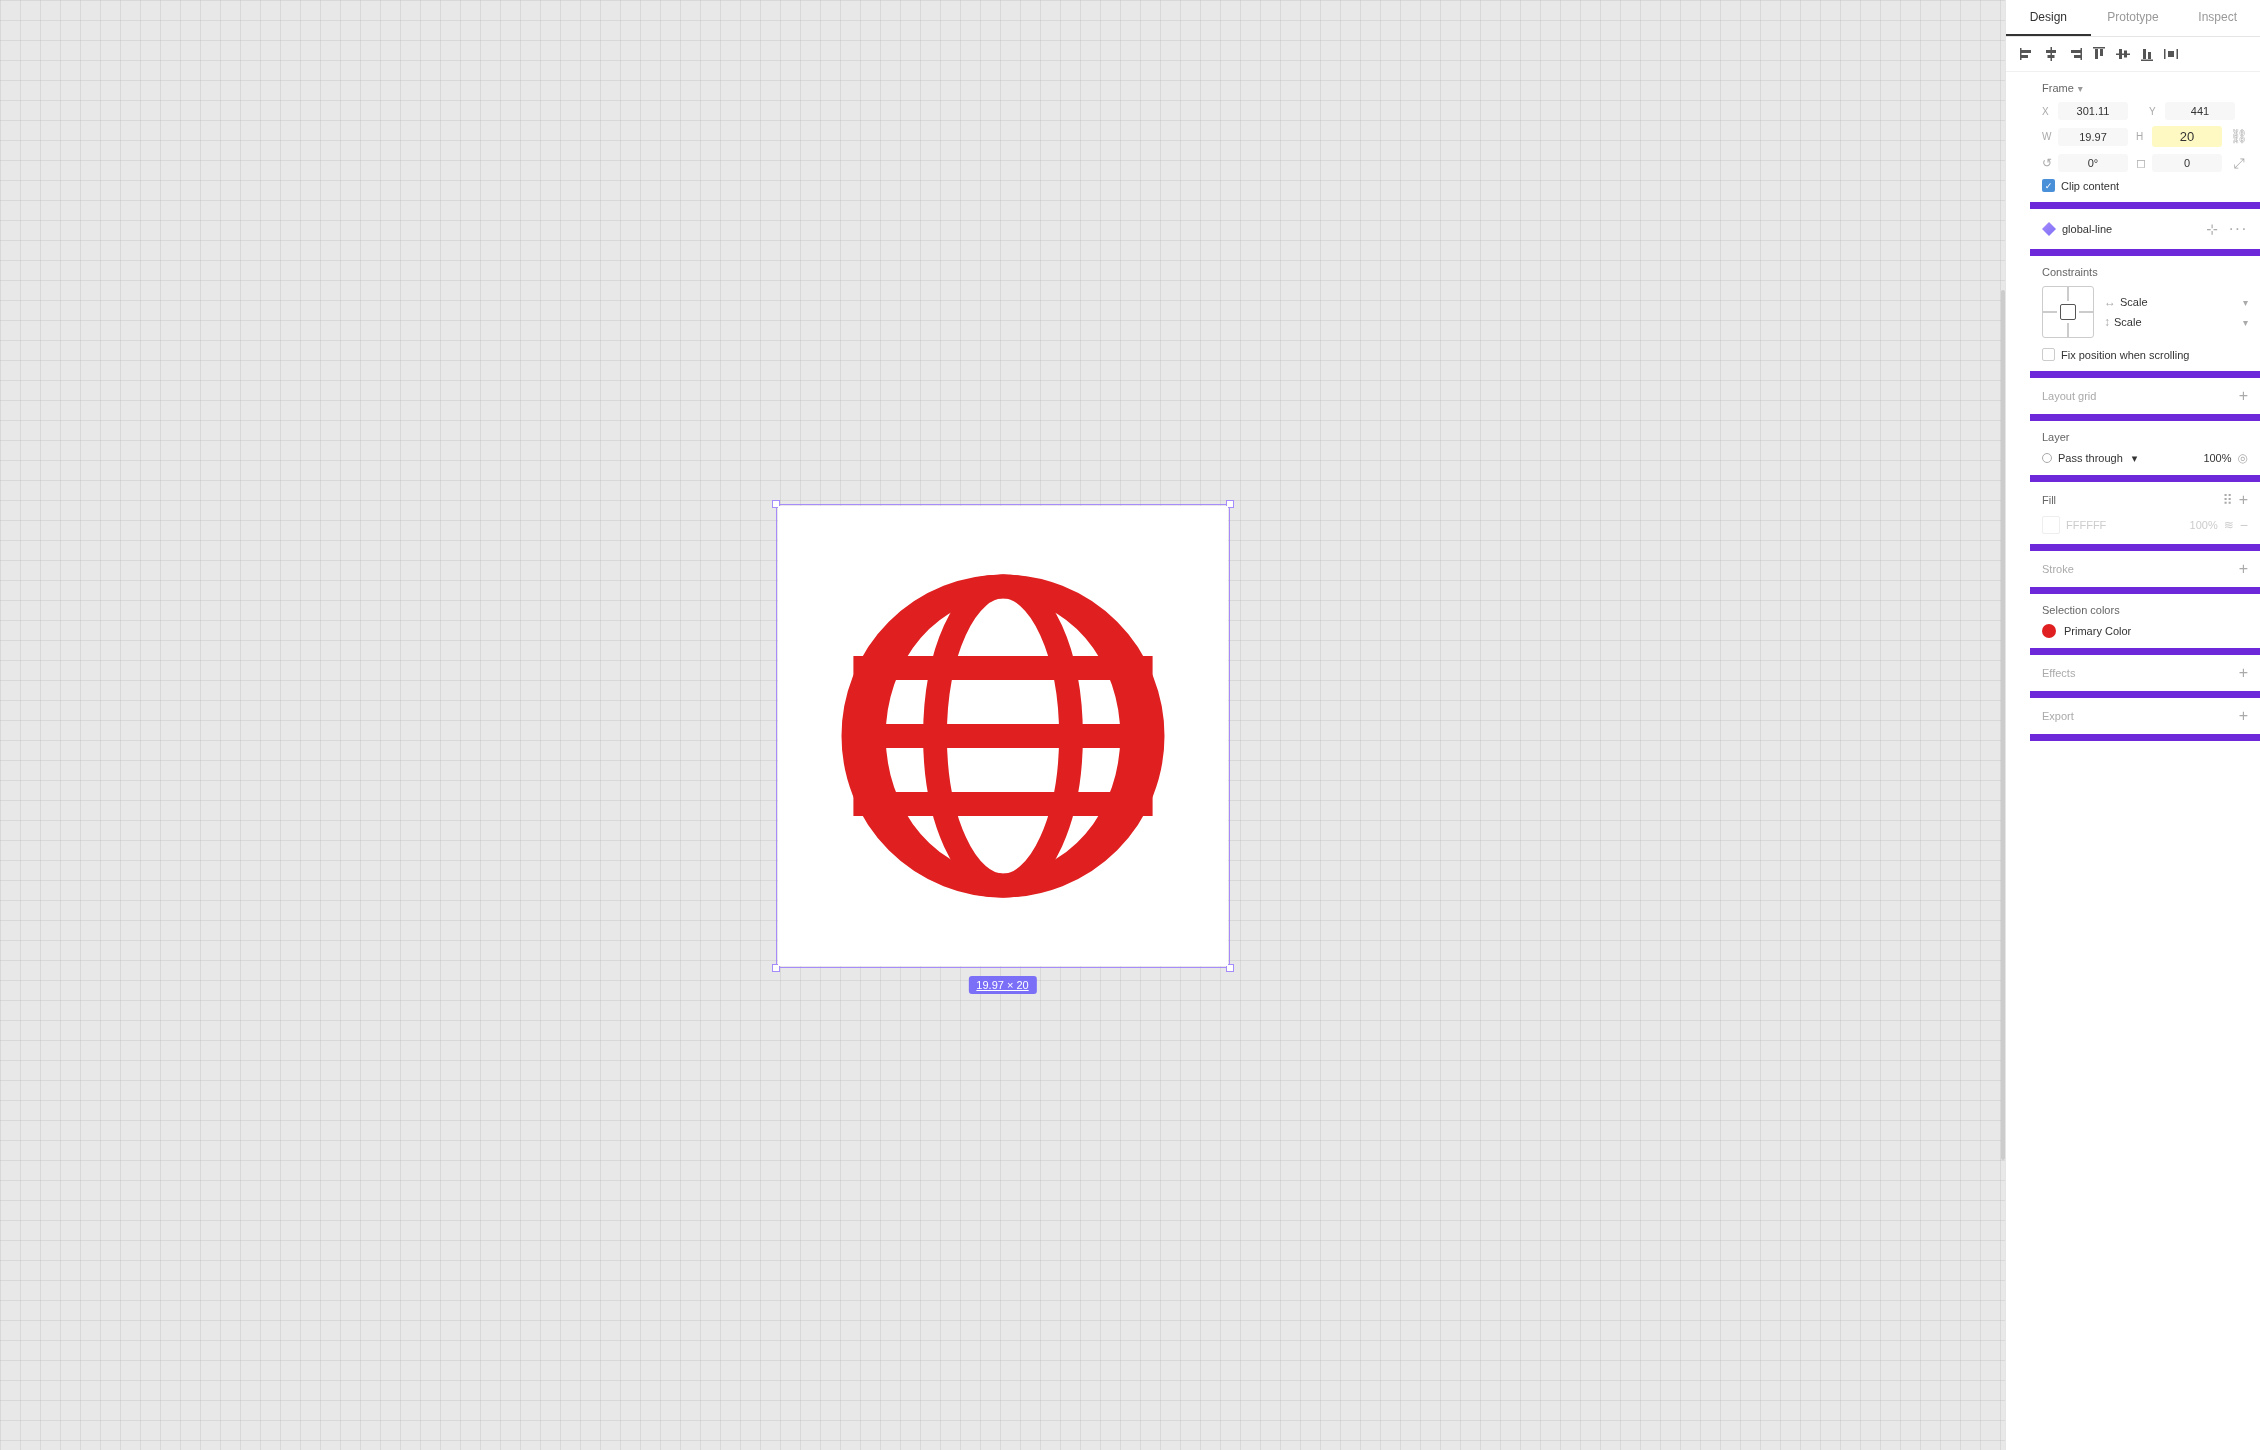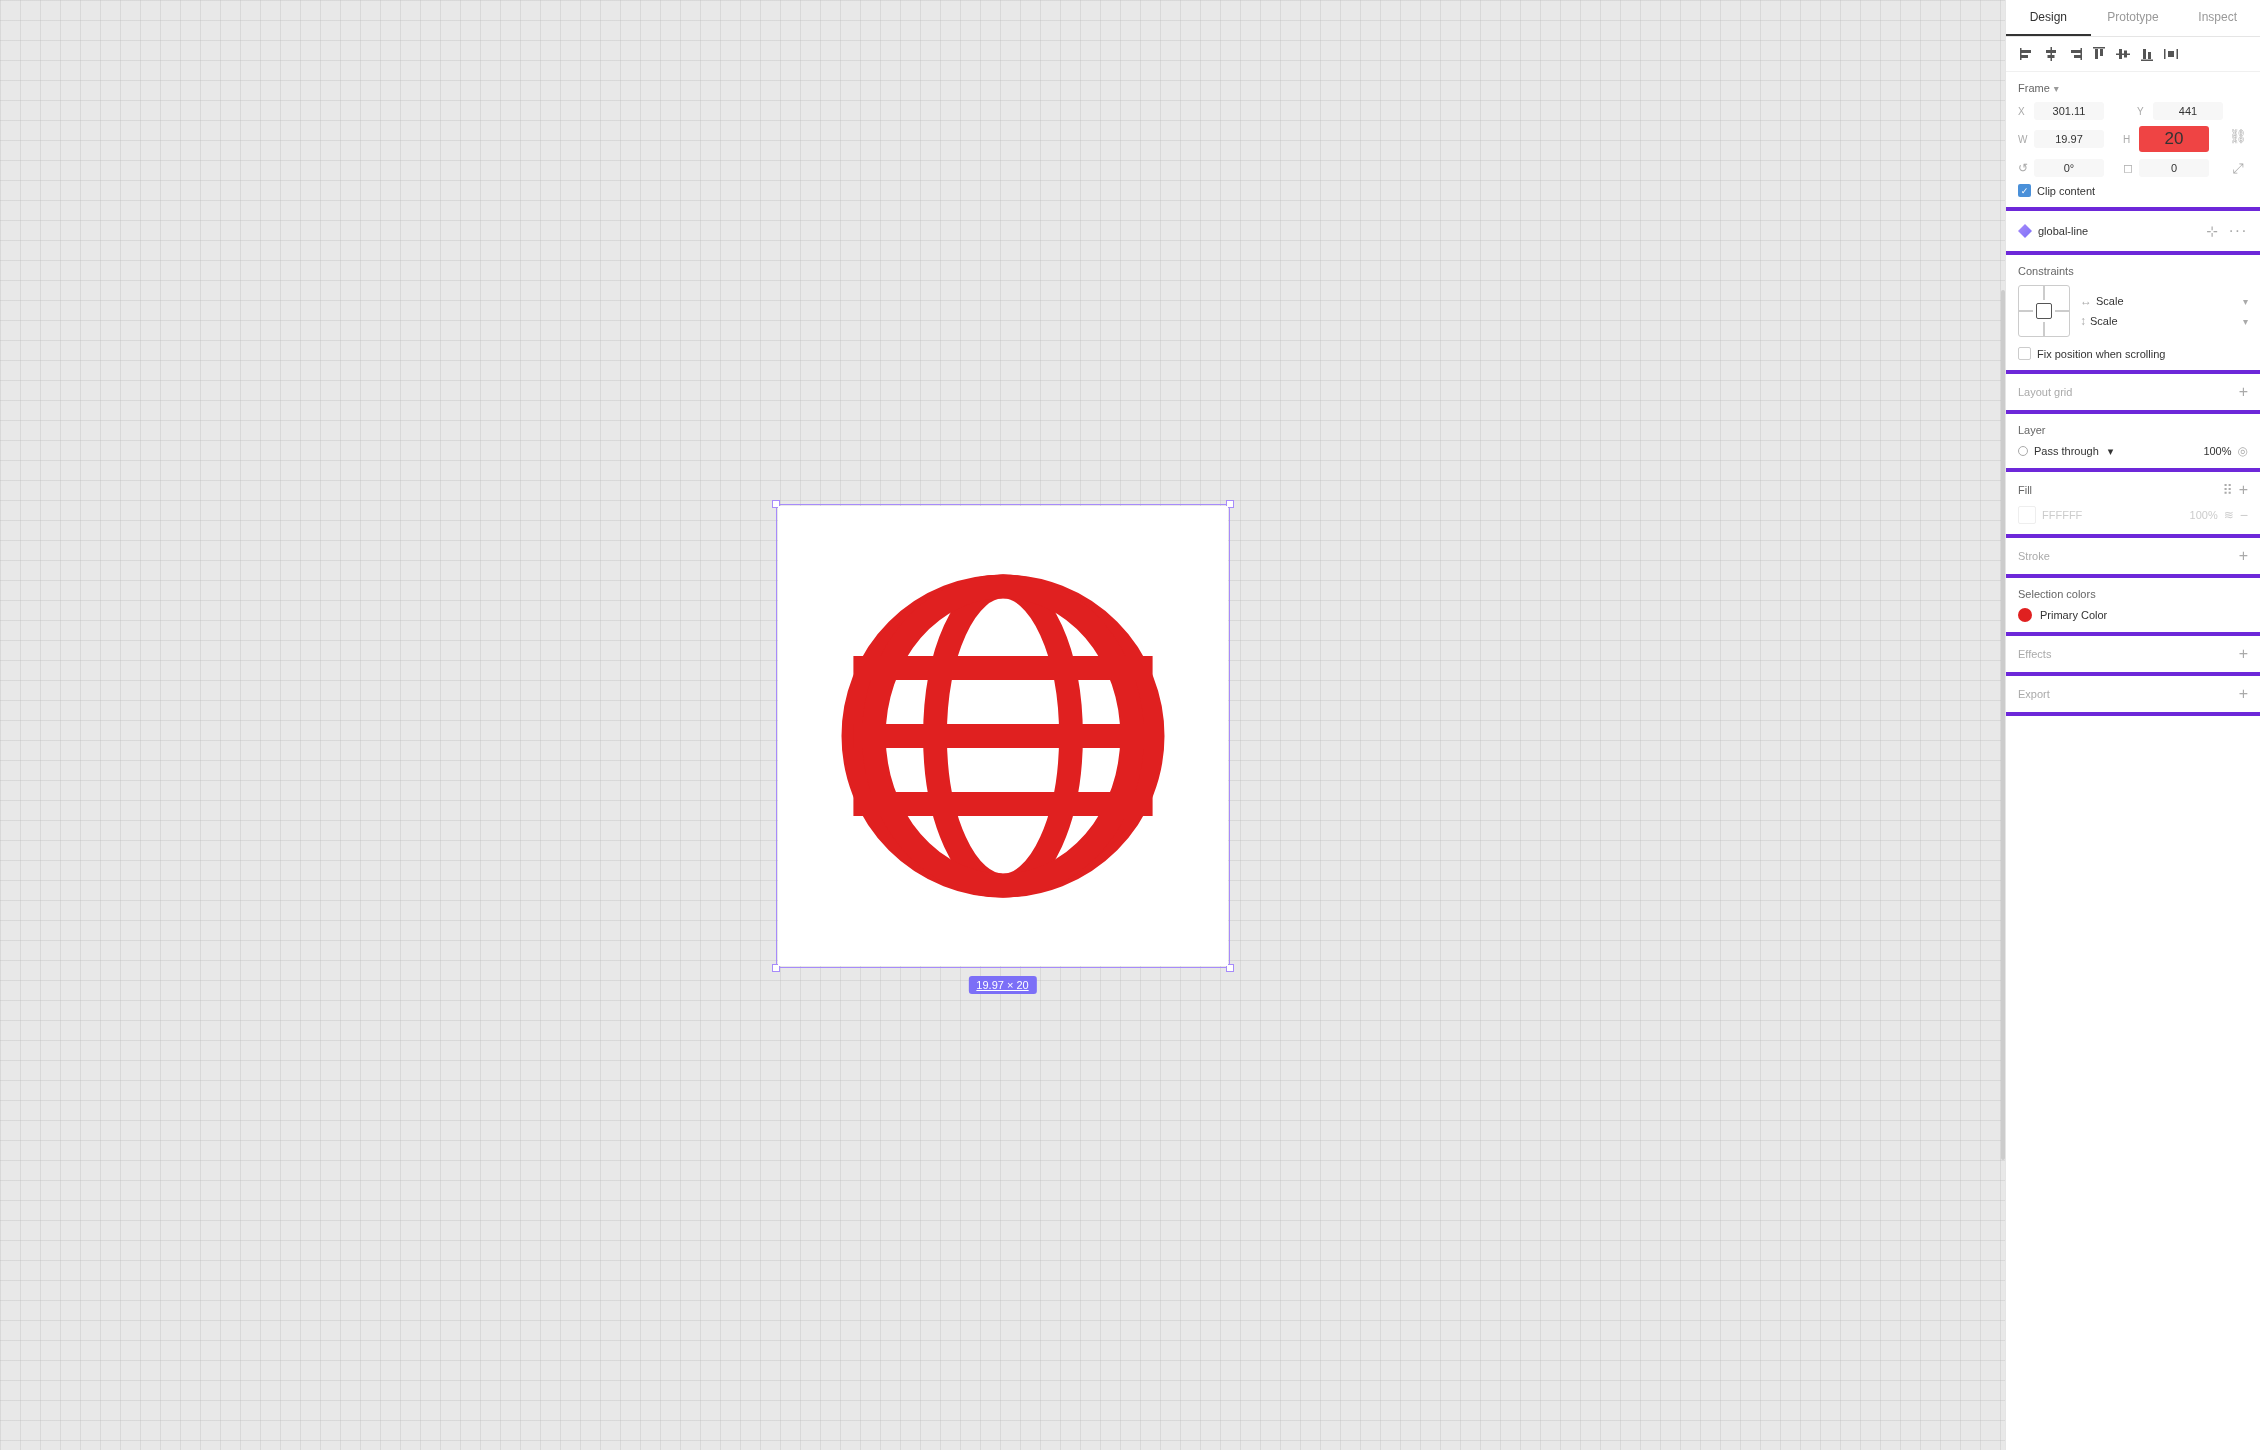--- a/index.html
+++ b/index.html
@@ -166,21 +166,22 @@
       align-items: center;
       justify-content: center;
       cursor: pointer;
       color: #666;
       font-size: 14px;
     }
 
     
     .section {
       padding: 10px 12px;
-      border-bottom: 4px solid #6d28d9;
+      border-bottom: 7px solid #6d28d9;
+      margin-left: 24px;
     }
 
     .section-header {
       display: flex;
       align-items: center;
       justify-content: space-between;
       margin-bottom: 8px;
     }
 
     .section-title {
@@ -609,21 +610,21 @@
       </div>
     </div>
 
     <div class="field-row">
       <div class="field-group">
         <span class="field-label">W</span>
         <input class="field-value" value="19.97" style="border: none; background: rgb(247, 247, 247); font-size: 11px; color: rgb(51, 51, 51); padding: 3px 5px; border-radius: 3px; width: 70px;">
       </div>
       <div class="field-group">
         <span class="field-label">H</span>
-        <input class="field-value" value="20" style="border: none; background: #ef4444; font-size: 17px; color: rgb(51, 51, 51); padding: 3px 5px; border-radius: 3px; width: 70px;">
+        <input class="field-value" value="20" style="border: none; background: #fef9c3; font-size: 13px; color: rgb(51, 51, 51); padding: 3px 5px; border-radius: 3px; width: 70px;">
       </div>
       <div class="icon-btn" style="font-size:14px; color:#aaa;">⛓</div>
     </div>
 
     <div class="field-row">
       <div class="field-group">
         <span class="field-label" style="font-size:12px;">↺</span>
         <input class="field-value" value="0°" style="border: none; background: rgb(247, 247, 247); font-size: 11px; color: rgb(51, 51, 51); padding: 3px 5px; border-radius: 3px; width: 70px;">
       </div>
       <div class="field-group">

